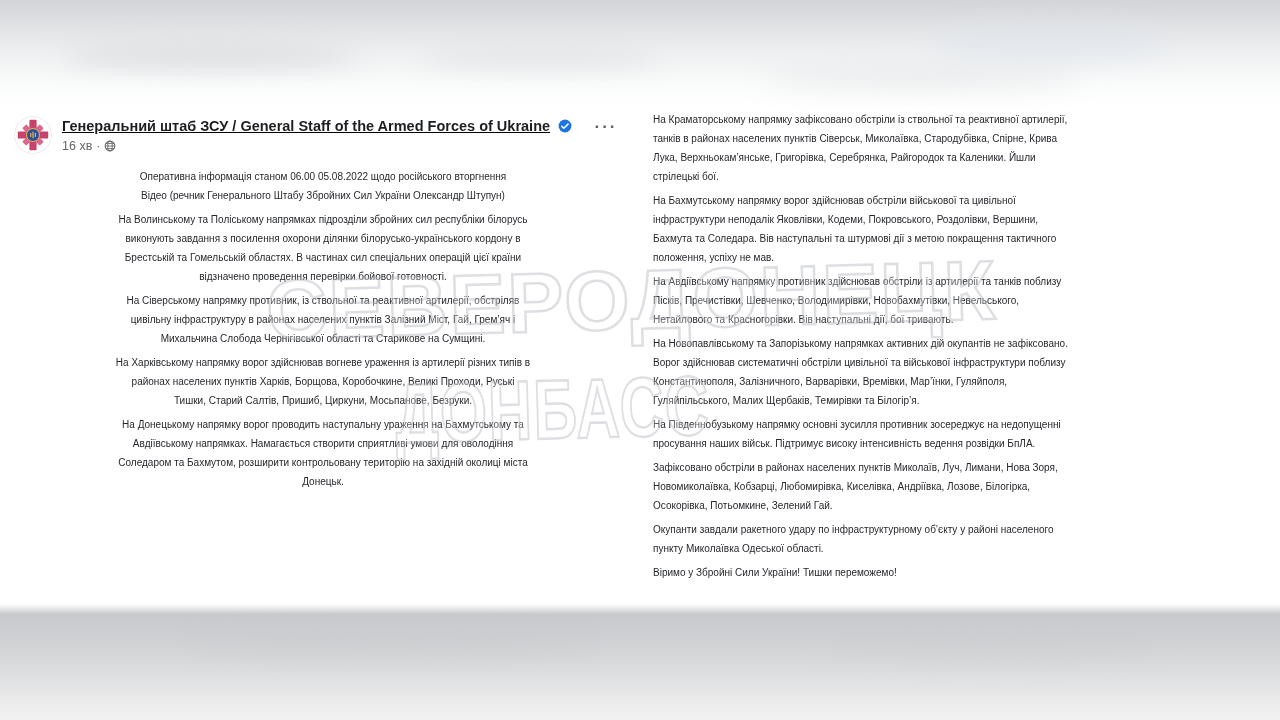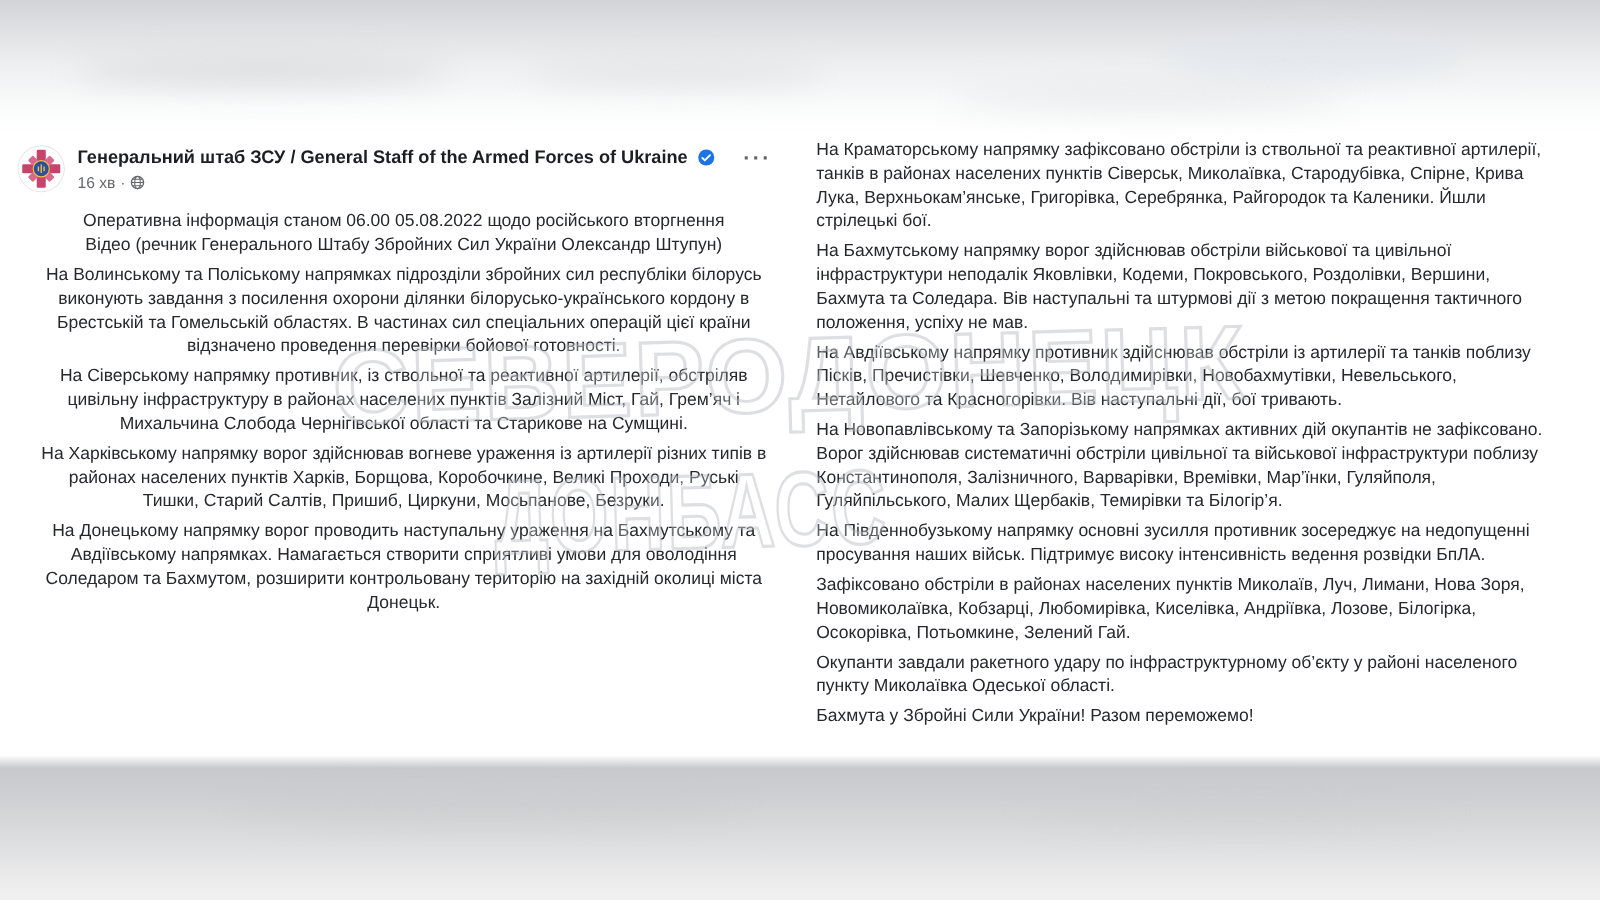--- a/index.html
+++ b/index.html
@@ -24,34 +24,34 @@
   .sm2{left:420px;top:52px;width:240px;height:16px;background:#c8cacd;opacity:.4;}
   .sm3{left:930px;top:28px;width:240px;height:34px;background:#dde4ee;opacity:.55;}
   .sm4{left:760px;top:70px;width:320px;height:18px;background:#cfd1d4;opacity:.4;}
   .sm5{left:180px;top:30px;width:420px;height:22px;background:#c6c8cb;opacity:.45;}
   .sm6{left:820px;top:34px;width:340px;height:20px;background:#c9cbce;opacity:.4;}
 
   
   .post-header{position:absolute;left:14px;top:116px;display:flex;align-items:flex-start;}
   .avatar{width:38px;height:38px;border-radius:50%;flex:0 0 auto;cursor:pointer;}
   .hdr-text{margin-left:10px;padding-top:1px;}
-  .name-row{display:flex;align-items:center;gap:8px;}
+  .name-row{display:flex;align-items:center;gap:8px;text-decoration:underline;}
   .author{font-size:14.5px;font-weight:bold;color:#1c1e21;cursor:pointer;line-height:18px;}
   .badge{width:14px;height:14px;display:inline-block;}
   .meta-row{display:flex;align-items:center;gap:4px;margin-top:4px;
     font-size:12.5px;color:#65676b;line-height:14px;}
   .globe{width:12px;height:12px;display:inline-block;}
   .more-btn{
     position:absolute;left:589px;top:116px;width:34px;height:26px;
     color:#606266;font-size:17px;font-weight:bold;letter-spacing:2px;
     text-align:center;line-height:22px;cursor:pointer;border-radius:6px;
   }
 
   
-  .col{position:absolute;color:#26282c;font-size:14px;line-height:19px;}
+  .col{position:absolute;color:#26282c;font-size:10px;line-height:19px;}
   .col p{margin:0 0 5px 0;white-space:pre;}
   .col-left{left:16px;top:167px;width:614px;text-align:center;}
   .col-right{left:653px;top:110px;width:626px;}
 
   
   .wm{
     position:absolute;font-weight:bold;z-index:5;pointer-events:none;
     color:rgba(255,255,255,0.25);
     -webkit-text-stroke:2.5px rgba(172,175,182,0.40);
     letter-spacing:2px;white-space:pre;
@@ -143,17 +143,17 @@
 Ворог здійснював систематичні обстріли цивільної та військової інфраструктури поблизу
 Константинополя, Залізничного, Варварівки, Времівки, Мар’їнки, Гуляйполя,
 Гуляйпільського, Малих Щербаків, Темирівки та Білогір’я.</p>
   <p>На Південнобузькому напрямку основні зусилля противник зосереджує на недопущенні
 просування наших військ. Підтримує високу інтенсивність ведення розвідки БпЛА.</p>
   <p>Зафіксовано обстріли в районах населених пунктів Миколаїв, Луч, Лимани, Нова Зоря,
 Новомиколаївка, Кобзарці, Любомирівка, Киселівка, Андріївка, Лозове, Білогірка,
 Осокорівка, Потьомкине, Зелений Гай.</p>
   <p>Окупанти завдали ракетного удару по інфраструктурному об’єкту у районі населеного
 пункту Миколаївка Одеської області.</p>
-  <p>Бахмута у Збройні Сили України! Разом переможемо!</p>
+  <p>Віримо у Збройні Сили України! Тишки переможемо!</p>
 </div>
 
 <div class="wm wm-1">СЕВЕРОДОНЕЦК</div>
 <div class="wm wm-2">ДОНБАСС</div>
 
 </body></html>

